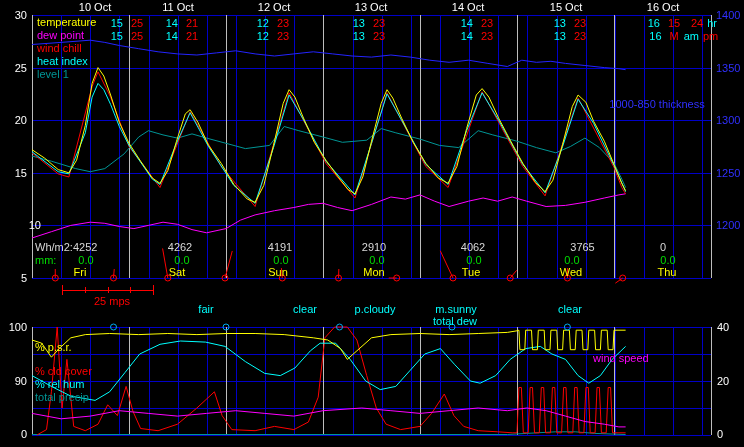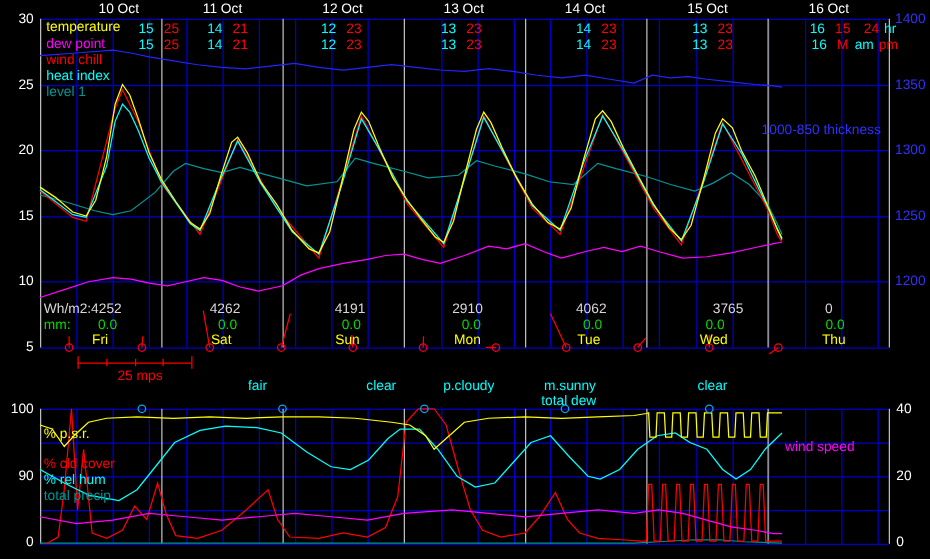--- a/index.html
+++ b/index.html
@@ -153,28 +153,28 @@
     <span style="color: rgb(0, 255, 255);">am</span>
     <span style="color: rgb(255, 0, 0);">pm</span>
   </div>
 
   <div class="lbl" style="left: 112px; top: 301px; color: rgb(255, 0, 0);">25 mps</div>
 
   <div class="lbl la" style="left: 35px; top: 347px; color: rgb(255, 255, 0);">% p.s.r.</div>
   <div class="lbl la" style="left: 35px; top: 371px; color: rgb(255, 0, 0);">% cld cover</div>
   <div class="lbl la" style="left: 35px; top: 384px; color: rgb(0, 255, 255);">% rel hum</div>
   <div class="lbl la" style="left: 35px; top: 397px; color: rgb(0, 149, 149);">total precip</div>
-  <div class="lbl la" style="left: 593px; top: 358px; color: rgb(255, 0, 255); margin-left: 35px;">wind speed</div>
+  <div class="lbl la" style="left: 593px; top: 358px; color: rgb(255, 0, 255);">wind speed</div>
 
   <div id="gen">
       <div class="lbl ra" style="left: 27px; top: 15px; color: rgb(255, 255, 255);">30</div>
       <div class="lbl ra" style="left: 27px; top: 67.6px; color: rgb(255, 255, 255);">25</div>
       <div class="lbl ra" style="left: 27px; top: 120.2px; color: rgb(255, 255, 255);">20</div>
       <div class="lbl ra" style="left: 27px; top: 172.8px; color: rgb(255, 255, 255);">15</div>
-      <div class="lbl ra" style="left: 27px; top: 225.4px; color: rgb(255, 255, 255);">10</div>
+      <div class="lbl ra" style="left: 41px; top: 225.4px; color: rgb(255, 255, 255);">10</div>
       <div class="lbl ra" style="left: 27px; top: 278px; color: rgb(255, 255, 255);">5</div>
       <div class="lbl la" style="left: 716px; top: 15px; color: rgb(48, 48, 255);">1400</div>
       <div class="lbl la" style="left: 716px; top: 67.6px; color: rgb(48, 48, 255);">1350</div>
       <div class="lbl la" style="left: 716px; top: 120.2px; color: rgb(48, 48, 255);">1300</div>
       <div class="lbl la" style="left: 716px; top: 172.8px; color: rgb(48, 48, 255);">1250</div>
       <div class="lbl la" style="left: 716px; top: 225.4px; color: rgb(48, 48, 255);">1200</div>
       <div class="lbl ra" style="left: 27px; top: 327px; color: rgb(255, 255, 255);">100</div>
       <div class="lbl ra" style="left: 27px; top: 381px; color: rgb(255, 255, 255);">90</div>
       <div class="lbl ra" style="left: 27px; top: 434px; color: rgb(255, 255, 255);">0</div>
       <div class="lbl la" style="left: 717px; top: 327px; color: rgb(255, 255, 255);">40</div>

